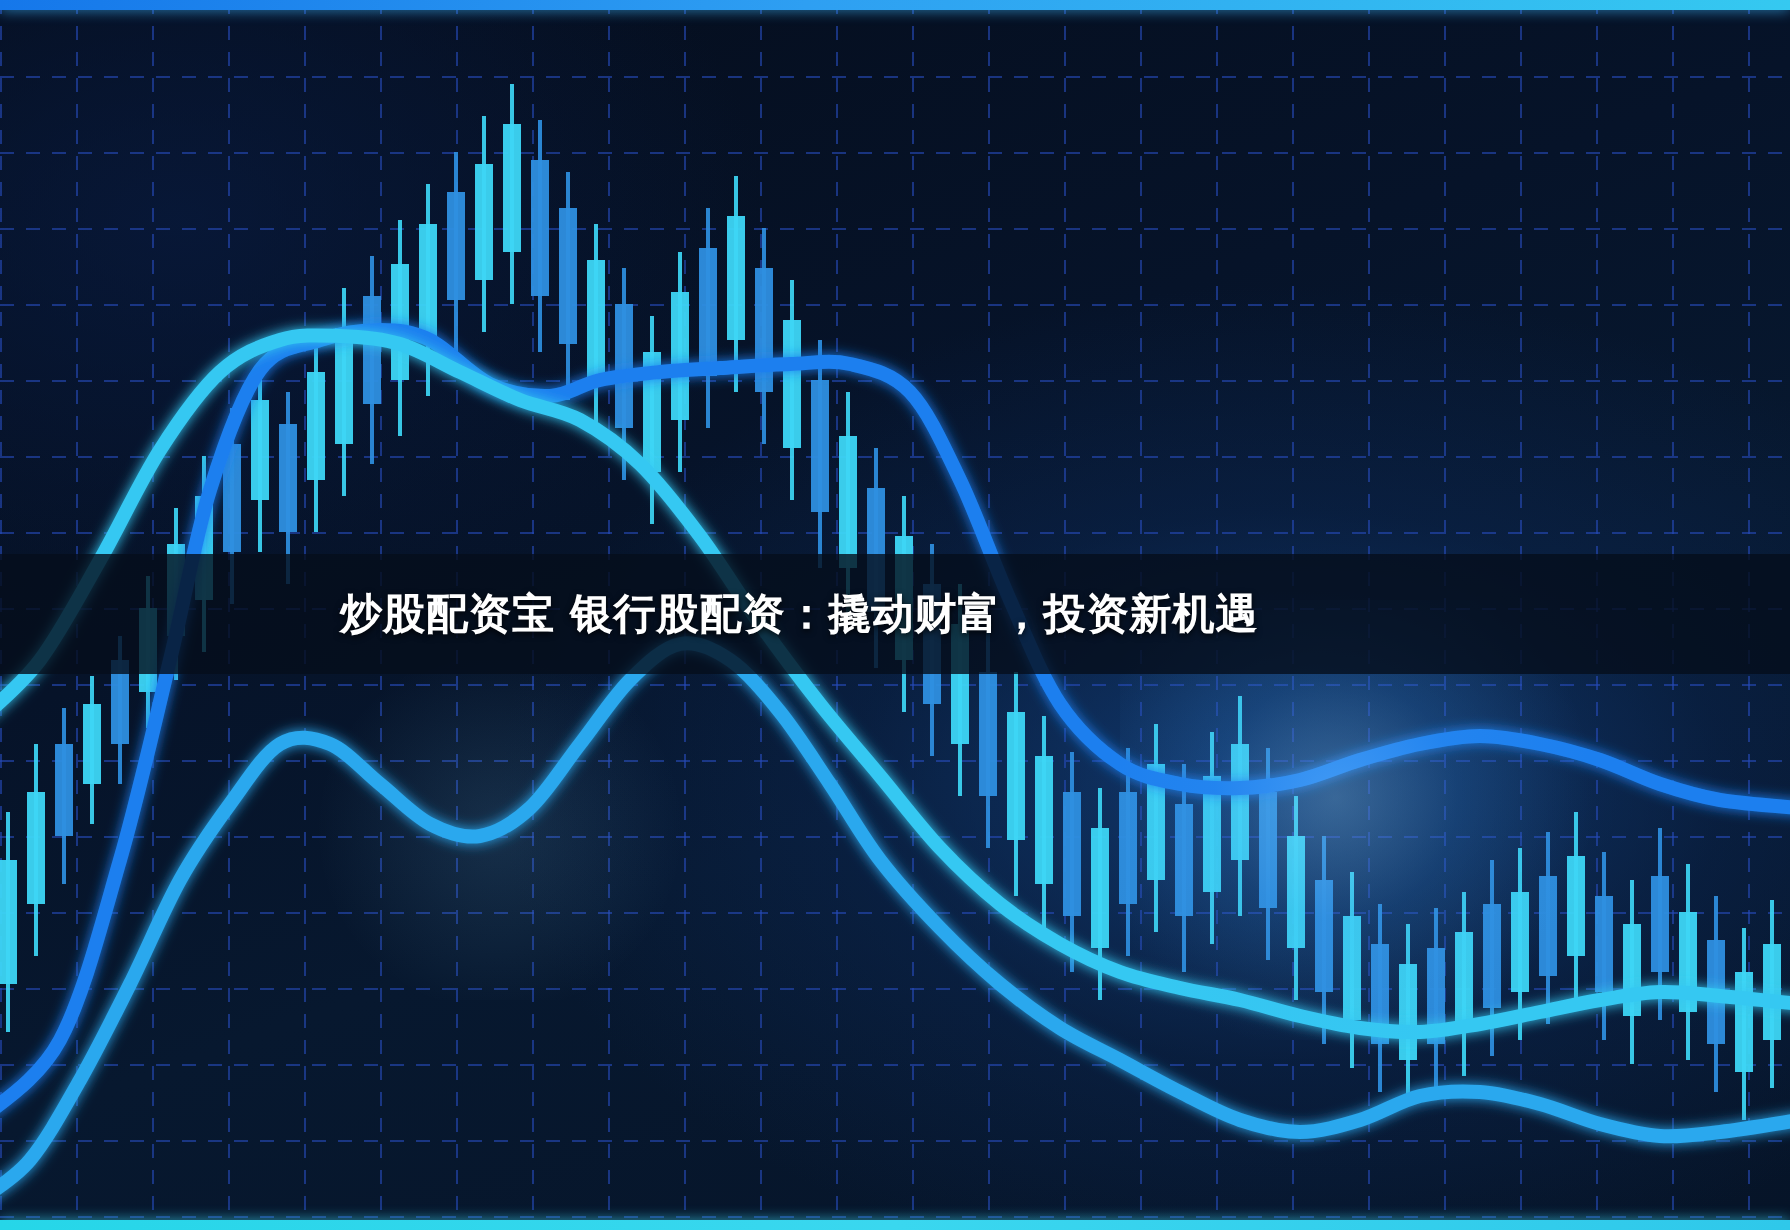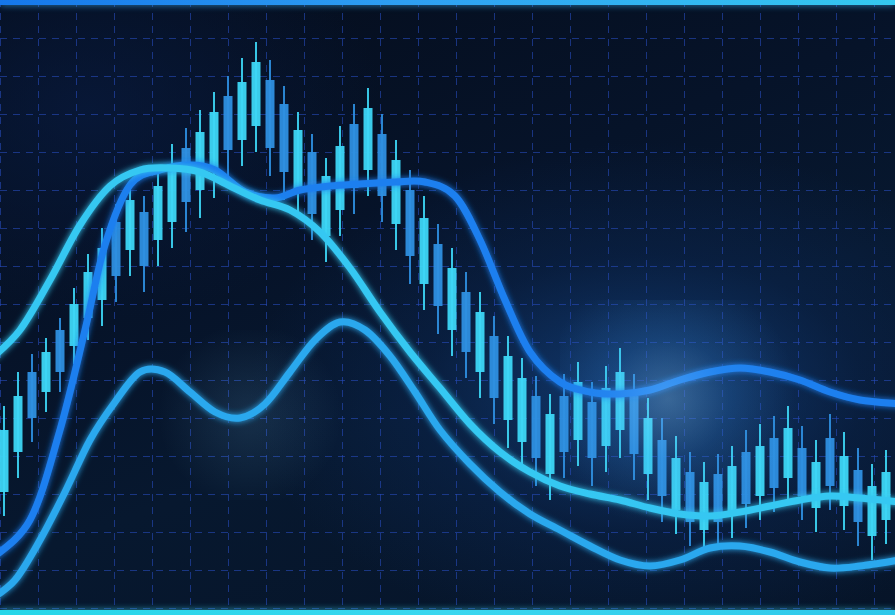--- a/index.html
+++ b/index.html
@@ -271,14 +271,17 @@
         <path d="M -10 360 C -5 355 10 343.3333333333333 20 330 C 30 316.6666666666667 40 297.5 50 280 C 60 262.5 70 240.66666666666666 80 225 C 90 209.33333333333334 100 195.16666666666666 110 186 C 120 176.83333333333334 130 173 140 170 C 150 167 160 167.66666666666666 170 168 C 180 168.33333333333334 190 169 200 172 C 210 175 220 181.33333333333334 230 186 C 240 190.66666666666666 250 196 260 200 C 270 204 280 204.66666666666666 290 210 C 300 215.33333333333334 310 222.33333333333334 320 232 C 330 241.66666666666666 340 254.66666666666666 350 268 C 360 281.3333333333333 370 298 380 312 C 390 326 400 339.3333333333333 410 352 C 420 364.6666666666667 430 376 440 388 C 450 400 460 413.3333333333333 470 424 C 480 434.6666666666667 490 444 500 452 C 510 460 520 466.3333333333333 530 472 C 540 477.6666666666667 550 482.3333333333333 560 486 C 570 489.6666666666667 580 491.6666666666667 590 494 C 600 496.3333333333333 610 497.6666666666667 620 500 C 630 502.3333333333333 640 505.6666666666667 650 508 C 660 510.3333333333333 670 512.6666666666666 680 514 C 690 515.3333333333334 700 516.3333333333334 710 516 C 720 515.6666666666666 730 513.6666666666666 740 512 C 750 510.3333333333333 760 508 770 506 C 780 504 790 501.6666666666667 800 500 C 810 498.3333333333333 820 496.3333333333333 830 496 C 840 495.6666666666667 848.3333333333334 497 860 498 C 871.6666666666666 499 893.3333333333334 501.3333333333333 900 502" fill="none" stroke="#35c8f2" stroke-width="7" stroke-linecap="round" stroke-linejoin="round" filter="url(#lineglow)"></path>
         <path d="M -10 600 C -5.833333333333333 596.6666666666666 6.666666666666666 590 15 580 C 23.333333333333336 570 31.666666666666664 554.6666666666666 40 540 C 48.333333333333336 525.3333333333334 56.666666666666664 508.6666666666667 65 492 C 73.33333333333333 475.3333333333333 81.66666666666667 455 90 440 C 98.33333333333333 425 106.66666666666667 413.3333333333333 115 402 C 123.33333333333333 390.6666666666667 131.66666666666666 377 140 372 C 148.33333333333334 367 156.66666666666666 368.6666666666667 165 372 C 173.33333333333334 375.3333333333333 181.66666666666666 385.3333333333333 190 392 C 198.33333333333334 398.6666666666667 206.66666666666666 407.6666666666667 215 412 C 223.33333333333334 416.3333333333333 231.66666666666666 419.3333333333333 240 418 C 248.33333333333334 416.6666666666667 256.6666666666667 411.6666666666667 265 404 C 273.3333333333333 396.3333333333333 281.6666666666667 382.6666666666667 290 372 C 298.3333333333333 361.3333333333333 306.6666666666667 348.3333333333333 315 340 C 323.3333333333333 331.6666666666667 331.6666666666667 323.6666666666667 340 322 C 348.3333333333333 320.3333333333333 356.6666666666667 324.3333333333333 365 330 C 373.3333333333333 335.6666666666667 381.6666666666667 345.6666666666667 390 356 C 398.3333333333333 366.3333333333333 406.6666666666667 379.6666666666667 415 392 C 423.3333333333333 404.3333333333333 430.8333333333333 418 440 430 C 449.1666666666667 442 460 453.6666666666667 470 464 C 480 474.3333333333333 490 483.6666666666667 500 492 C 510 500.3333333333333 520 507.6666666666667 530 514 C 540 520.3333333333334 550 524.6666666666666 560 530 C 570 535.3333333333334 580 541 590 546 C 600 551 610 556.6666666666666 620 560 C 630 563.3333333333334 640 566 650 566 C 660 566 670 563 680 560 C 690 557 700 550.3333333333334 710 548 C 720 545.6666666666666 730 545.3333333333334 740 546 C 750 546.6666666666666 760 549.3333333333334 770 552 C 780 554.6666666666666 790 559.3333333333334 800 562 C 810 564.6666666666666 820 567.3333333333334 830 568 C 840 568.6666666666666 848.3333333333334 567.3333333333334 860 566 C 871.6666666666666 564.6666666666666 893.3333333333334 561 900 560" fill="none" stroke="#2aa8ee" stroke-width="7" stroke-linecap="round" stroke-linejoin="round" filter="url(#lineglow)"></path>
       </g>
   </svg>
 
   <div class="glow"></div>
 
   <div class="rule-top"></div>
   <div class="rule-bottom"></div>
 
+  <div class="title-band">
+    <div class="title-text">炒股配资宝 银行股配资：撬动财富，投资新机遇</div>
+  </div>
 
 </div>
 
 </body></html>

